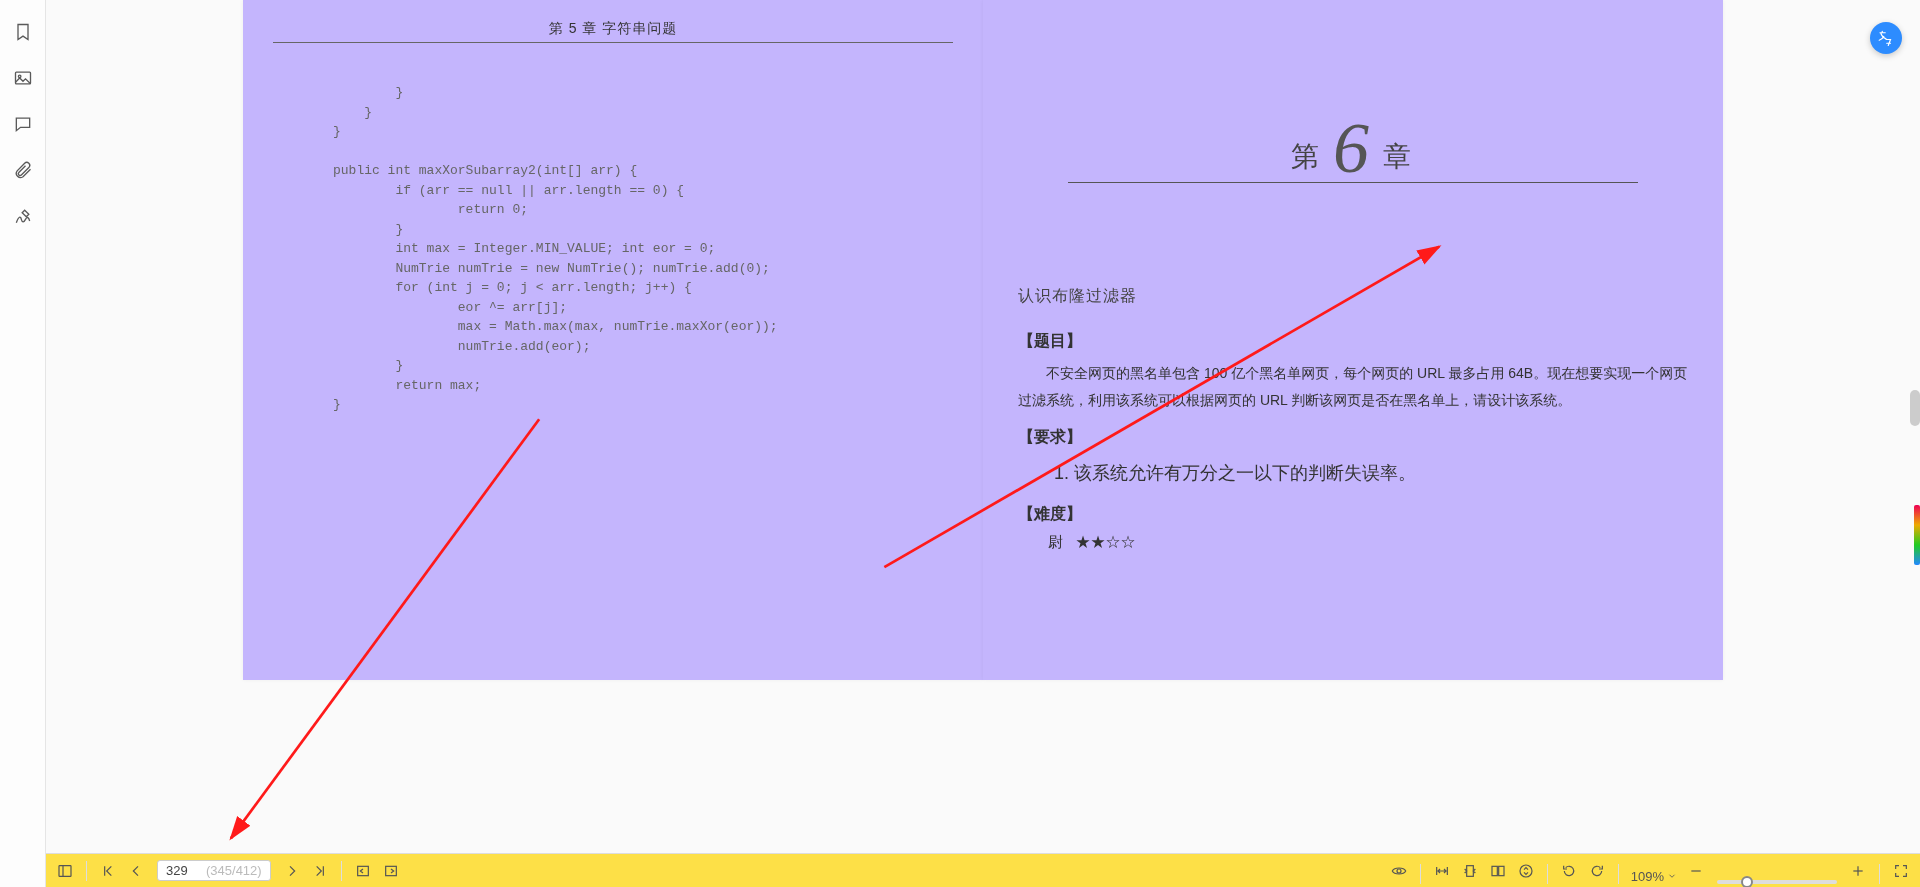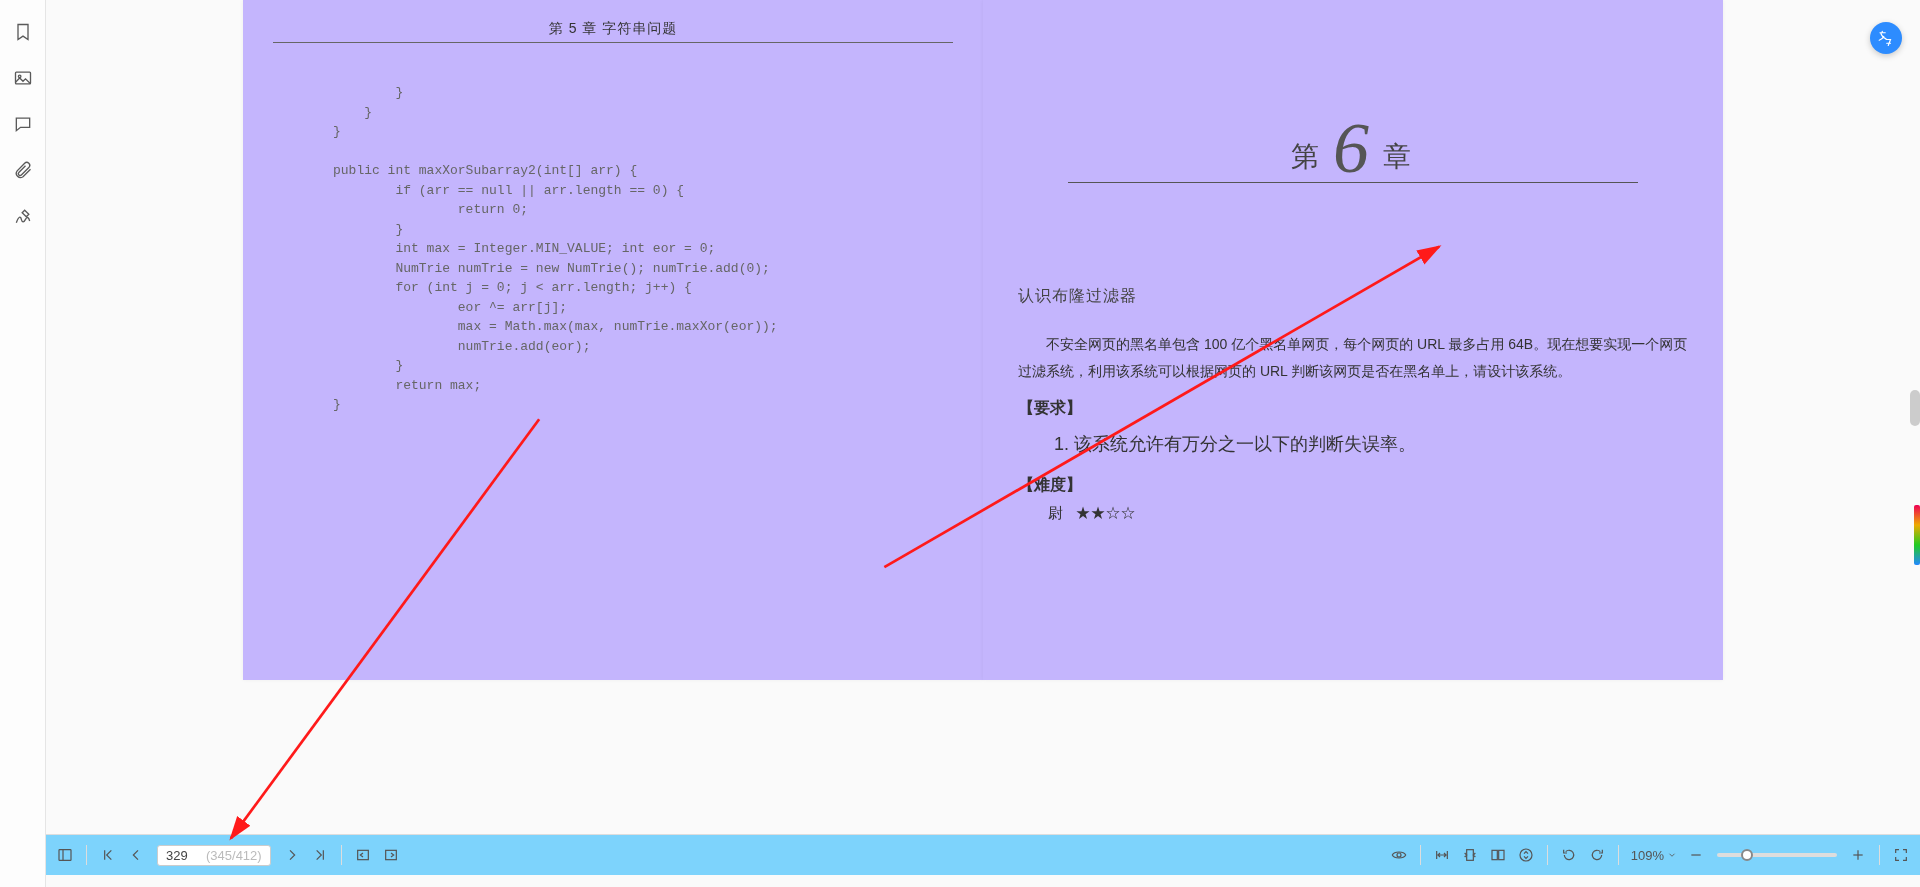--- a/index.html
+++ b/index.html
@@ -37,30 +37,30 @@
   
   .float-btn { position:absolute; right:18px; top:22px; width:32px; height:32px; border-radius:50%; background:#2d8cff; display:flex; align-items:center; justify-content:center; box-shadow:0 2px 6px rgba(0,0,0,0.2); cursor:pointer; }
   .float-btn svg { width:18px; height:18px; fill:#fff; }
 
   
   .right-indicator { position:absolute; right:0; top:0; bottom:30px; width:12px; background:transparent; }
   .ri-thumb { position:absolute; right:0; top:390px; width:10px; height:36px; background:#ccc; border-radius:5px; }
   .ri-color { position:absolute; right:0; top:505px; width:6px; height:60px; background:linear-gradient(#e05,#ea0,#2c2,#28f); border-radius:2px; }
 
   
-  .bottombar { position:absolute; left:0; right:0; bottom:12px; height:41px; background:#7dd3fc; border-top:1px solid #ddd; display:flex; align-items:center; font-size:12px; color:#555; }
+  .bottombar { position:absolute; left:0; right:0; bottom:0; height:34px; background:#fde047; border-top:1px solid #ddd; display:flex; align-items:center; font-size:12px; color:#555; }
   .bb-left { display:flex; align-items:center; gap:2px; padding-left:6px; }
   .bb-btn { width:26px; height:26px; display:flex; align-items:center; justify-content:center; cursor:pointer; border-radius:3px; color:#555;}
   .bb-btn svg { width:16px; height:16px; stroke:#555; fill:none; stroke-width:1.8; }
   .page-input-wrap { margin: 0 6px; background:#fff; border:1px solid #ccc; border-radius:3px; padding:2px 8px; display:flex; align-items:center; gap:6px; font-size:13px;}
   .page-input { border:none; outline:none; width:34px; font-size:13px; color:#444; background:transparent;}
   .page-total { color:#bbb; }
   .bb-sep { width:1px; height:20px; background:#ddd; margin:0 6px; }
   .bb-flex { flex:1; }
-  .bb-right { display:flex; align-items:center; gap:2px; padding-right:6px; }
+  .bb-right { display:flex; align-items:flex-end; gap:2px; padding-right:6px; }
   .zoom-text { margin:0 4px; font-size:13px; color:#555; display:flex; align-items:center; gap:3px;}
   .slider { width:120px; height:4px; background:#ddd; border-radius:2px; position:relative; margin:0 6px; cursor:pointer;}
   .slider-dot { position:absolute; top:-4px; left:24px; width:12px; height:12px; border-radius:50%; background:#fff; border:2px solid #888; }
 </style>
 </head>
 <body>
 
 <div class="app">
   <div class="left-sidebar">
     <div class="side-btn">
@@ -117,20 +117,21 @@
       </div>
       <div class="page page-right">
         <div class="chapter-big">
           <div class="chapter-big-line1">
             <span>第</span>
             <span class="chapter-big-num">6</span>
             <span>章</span>
           </div>
         </div>
         <div class="section-title">认识布隆过滤器</div>
+        <div class="subhead">【题目】</div>
         <div class="body-text">不安全网页的黑名单包含 100 亿个黑名单网页，每个网页的 URL 最多占用 64B。现在想要实现一个网页过滤系统，利用该系统可以根据网页的 URL 判断该网页是否在黑名单上，请设计该系统。</div>
         <div class="subhead">【要求】</div>
         <div class="list-item">1.  该系统允许有万分之一以下的判断失误率。</div>
         <div class="subhead">【难度】</div>
         <div class="stars">
           <span>尉</span>&nbsp;&nbsp;
           <span>★★☆☆</span>
         </div>
       </div>
     </div>

